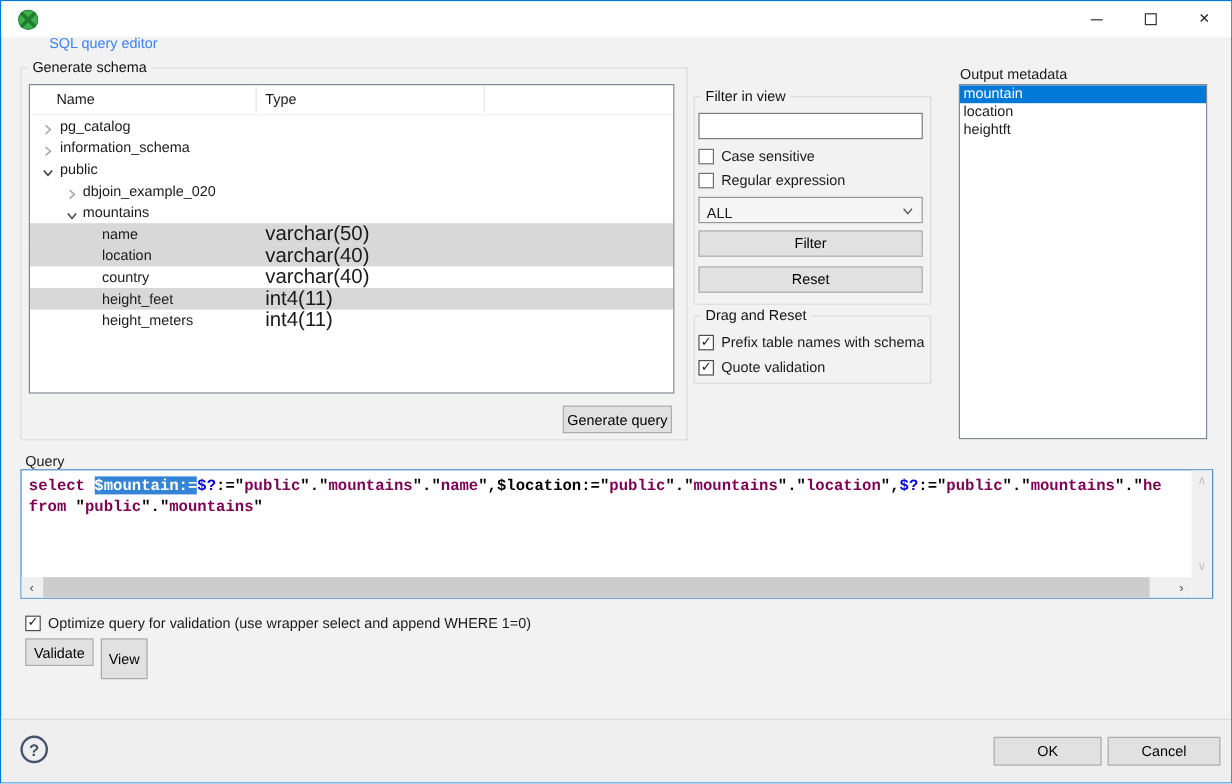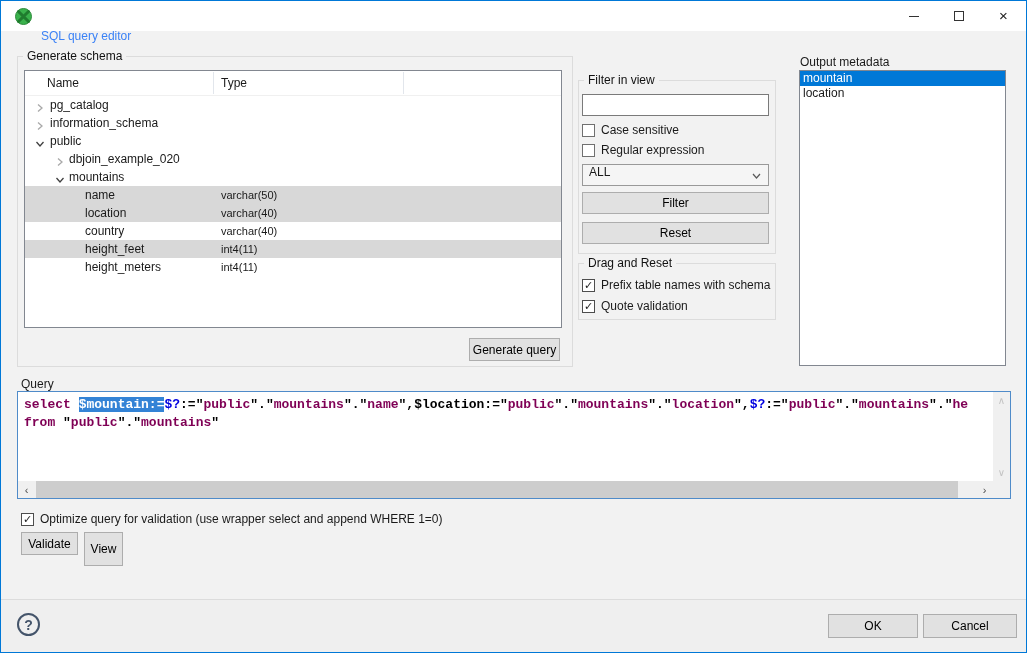--- a/index.html
+++ b/index.html
@@ -27,27 +27,27 @@
   .tree { position:absolute; left:23px; top:69px; width:538px; height:258px;
           background:#fff; border:1px solid #828790; overflow:hidden; }
   .tree-header { position:relative; height:25px; border-bottom:1px solid #f0f0f0; }
   .tree-header .hdr { position:absolute; top:5px; font-size:12px; color:#1a1a1a; }
   .hdr-name { left:22px; } .hdr-type { left:196px; }
   .hdr-div { position:absolute; top:1px; width:1px; height:22px; background:#e2e6ec; }
   .tree-row { position:relative; height:18px; line-height:18px; white-space:nowrap; }
   .tree-row.sel { background:#d8d8d8; }
   .tree-row .chev { position:absolute; top:4px; }
   .tree-row .t-name { position:absolute; top:0; font-size:12px; }
-  .tree-row .t-type { position:absolute; left:196px; top:0; font-size:11px; }
+  .tree-row .t-type { position:absolute; left:196px; top:0; font-size:17px; }
 
   
   .btn { background:#e1e1e1; border:1px solid #adadad; font-family:inherit; font-size:12px;
          color:#000; text-align:center; display:flex; align-items:center; justify-content:center; }
   .input { background:#fff; border:1px solid #7a7a7a; font-family:inherit; font-size:12px; padding:0 4px; }
-  .combo { background:#f5f5f5; border:1px solid #999; display:flex; align-items:flex-start;
+  .combo { background:#f5f5f5; border:1px solid #999; display:flex; align-items:flex-end;
            padding:0 6px; font-size:12px; position:relative; }
   .combo .combo-arrow { position:absolute; right:7px; top:7px; }
 
   .cb-row { position:absolute; display:flex; align-items:center; gap:6px; height:16px; }
   .cb { width:13px; height:13px; background:#fff; border:1px solid #707070; font-size:11px;
         line-height:11px; text-align:center; color:#1c1c1c; font-weight:bold; flex:0 0 13px; }
   .cb.on { border-color:#4d4d4d; }
   .cb-label { font-size:12px; white-space:nowrap; }
 
   
@@ -215,20 +215,21 @@
   </div>
   <div class="cb-row" style="left:581px; top:297px;">
     <span class="cb on">✓</span>
     <span class="cb-label">Quote validation</span>
   </div>
 
   <span class="out-label">Output metadata</span>
   <div class="list" id="meta-list">
       <div class="meta-item sel">mountain</div>
       <div class="meta-item">location</div>
+      <div class="meta-item">heightft</div>
     </div>
 
   <span class="query-label">Query</span>
   <div class="qbox">
     <div class="qtext" id="qtext">
         <div class="q-line"><span class="tk-kw">select</span><span class="tk-pl"> </span><span class="tk-sel">$mountain:=</span><span class="tk-pr">$?</span><span class="tk-pl">:="</span><span class="tk-id">public</span><span class="tk-pl">"."</span><span class="tk-id">mountains</span><span class="tk-pl">"."</span><span class="tk-id">name</span><span class="tk-pl">",$location:="</span><span class="tk-id">public</span><span class="tk-pl">"."</span><span class="tk-id">mountains</span><span class="tk-pl">"."</span><span class="tk-id">location</span><span class="tk-pl">",</span><span class="tk-pr">$?</span><span class="tk-pl">:="</span><span class="tk-id">public</span><span class="tk-pl">"."</span><span class="tk-id">mountains</span><span class="tk-pl">"."</span><span class="tk-id">he</span></div>
         <div class="q-line"><span class="tk-kw">from</span><span class="tk-pl"> "</span><span class="tk-id">public</span><span class="tk-pl">"."</span><span class="tk-id">mountains</span><span class="tk-pl">"</span></div>
       </div>
     <div class="vsb">
       <span class="sb-arrow up">∧</span>

